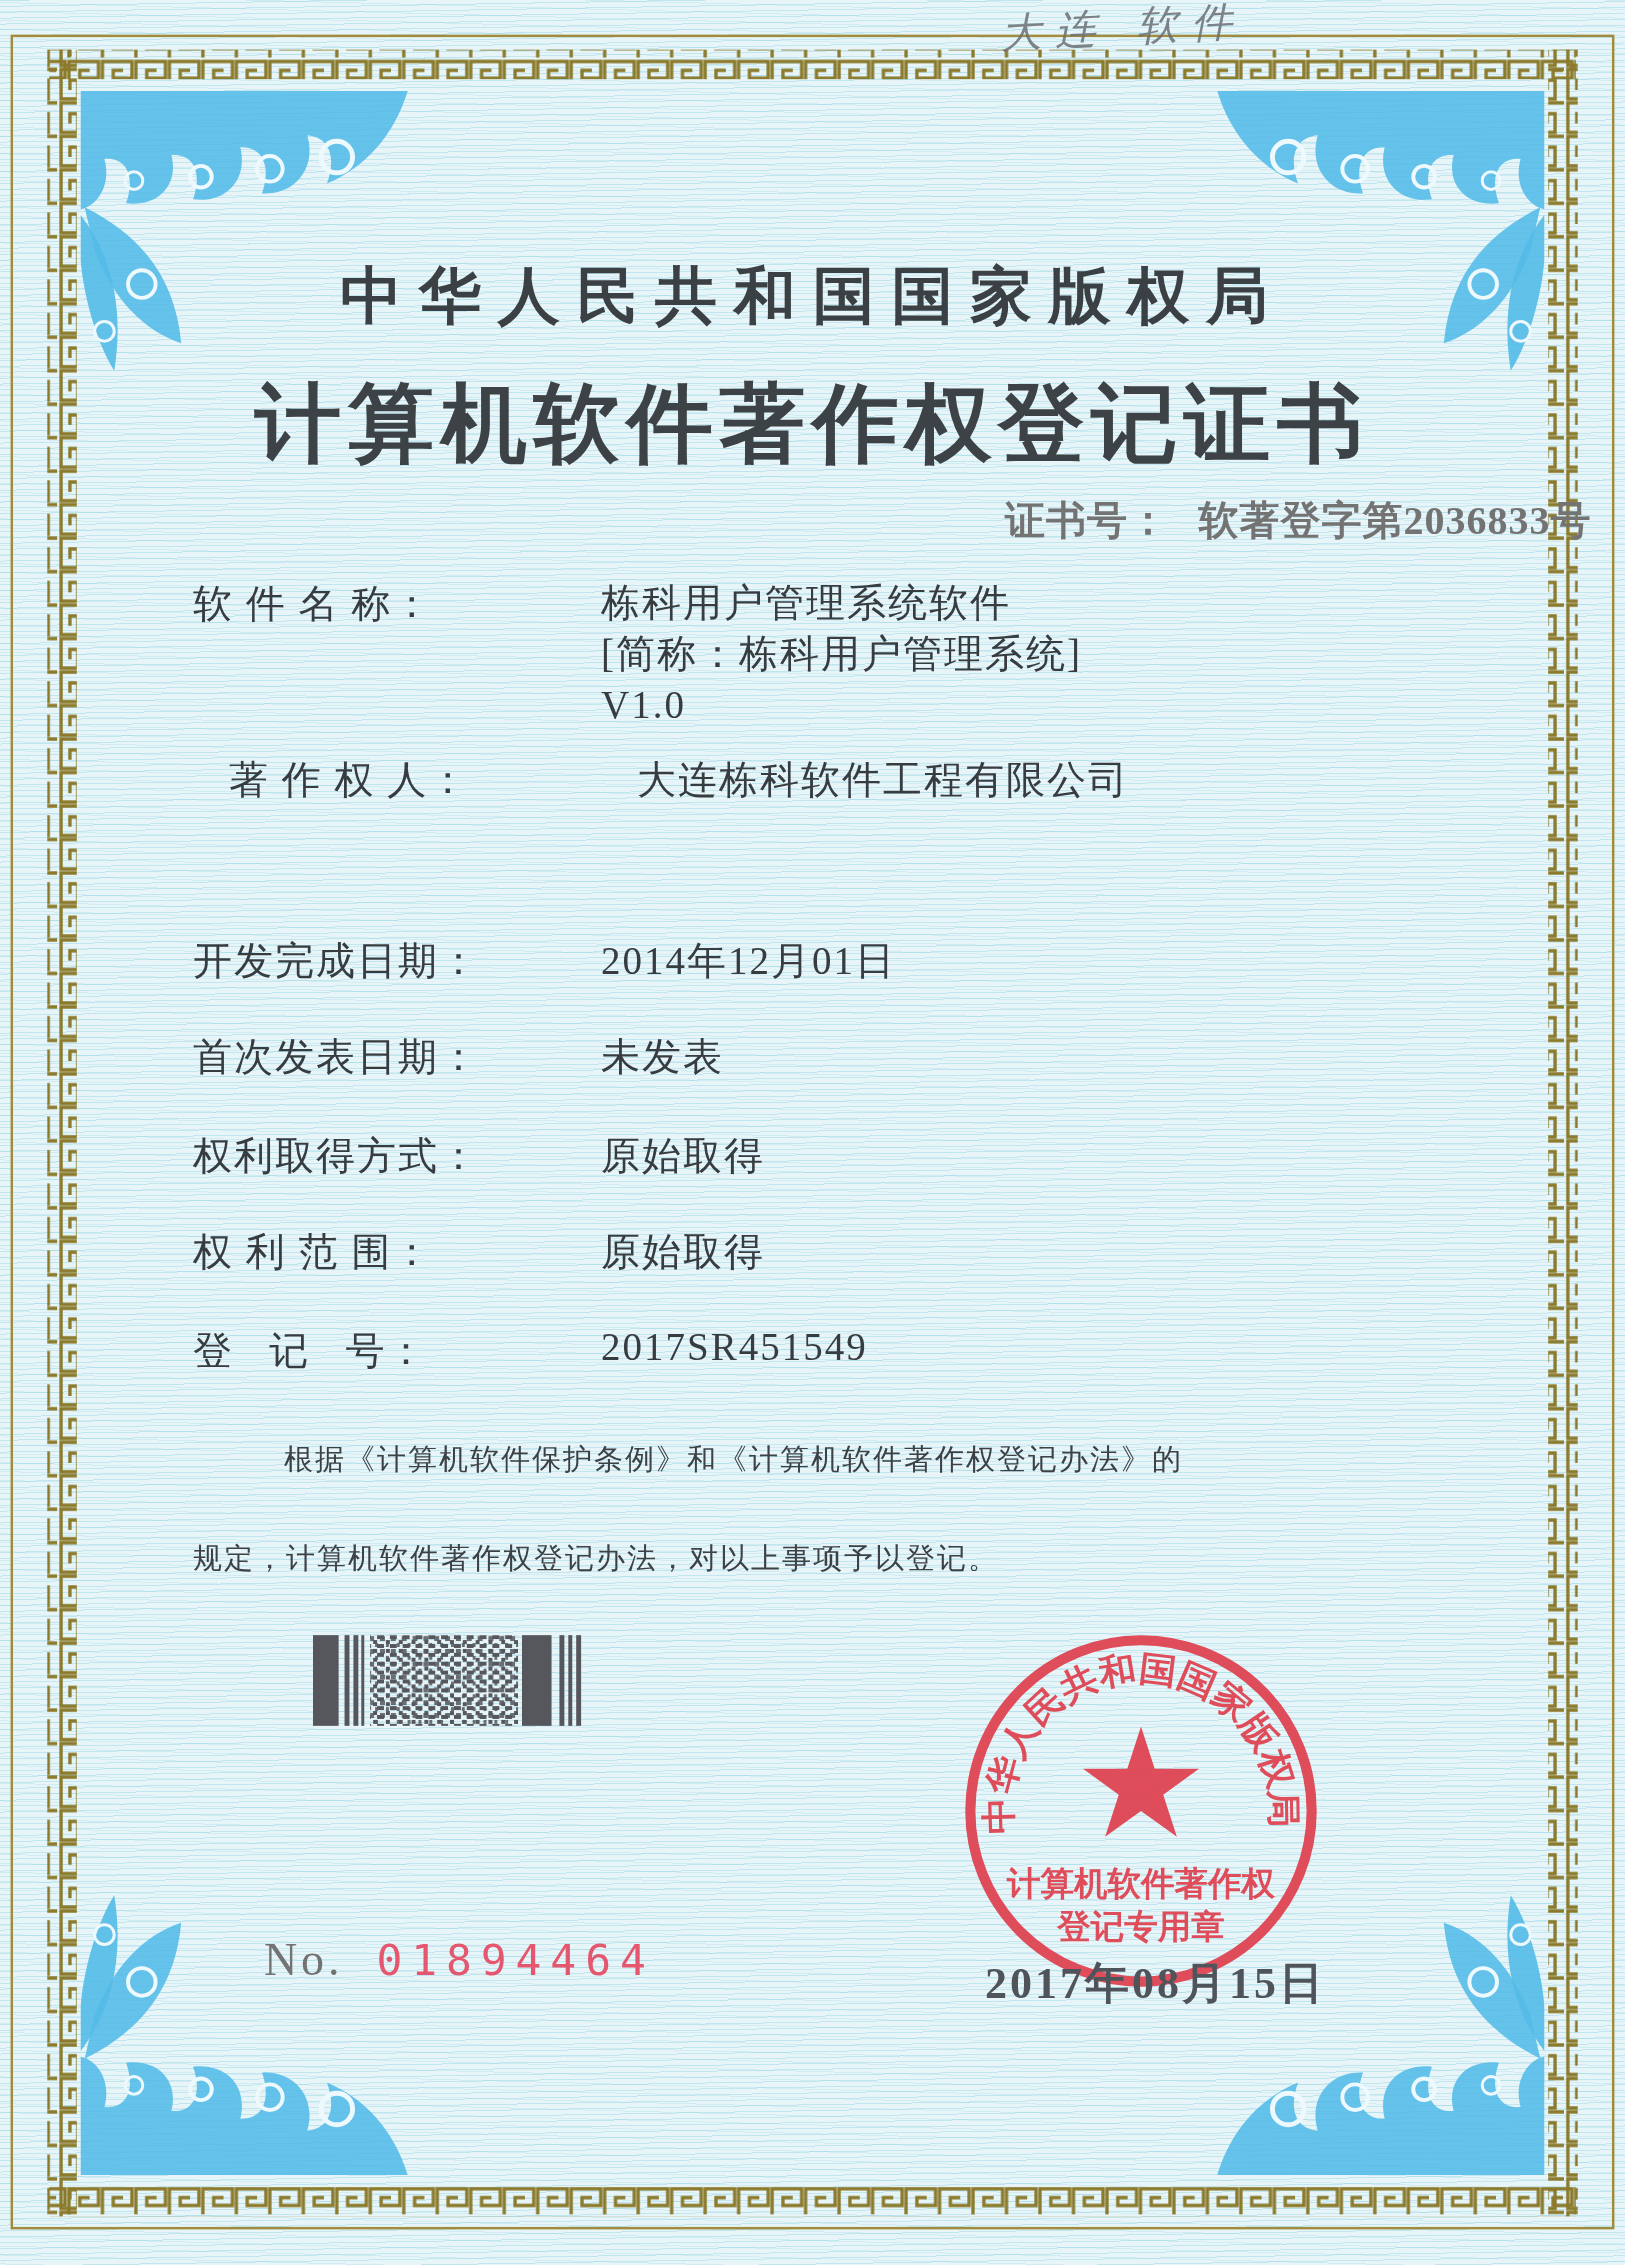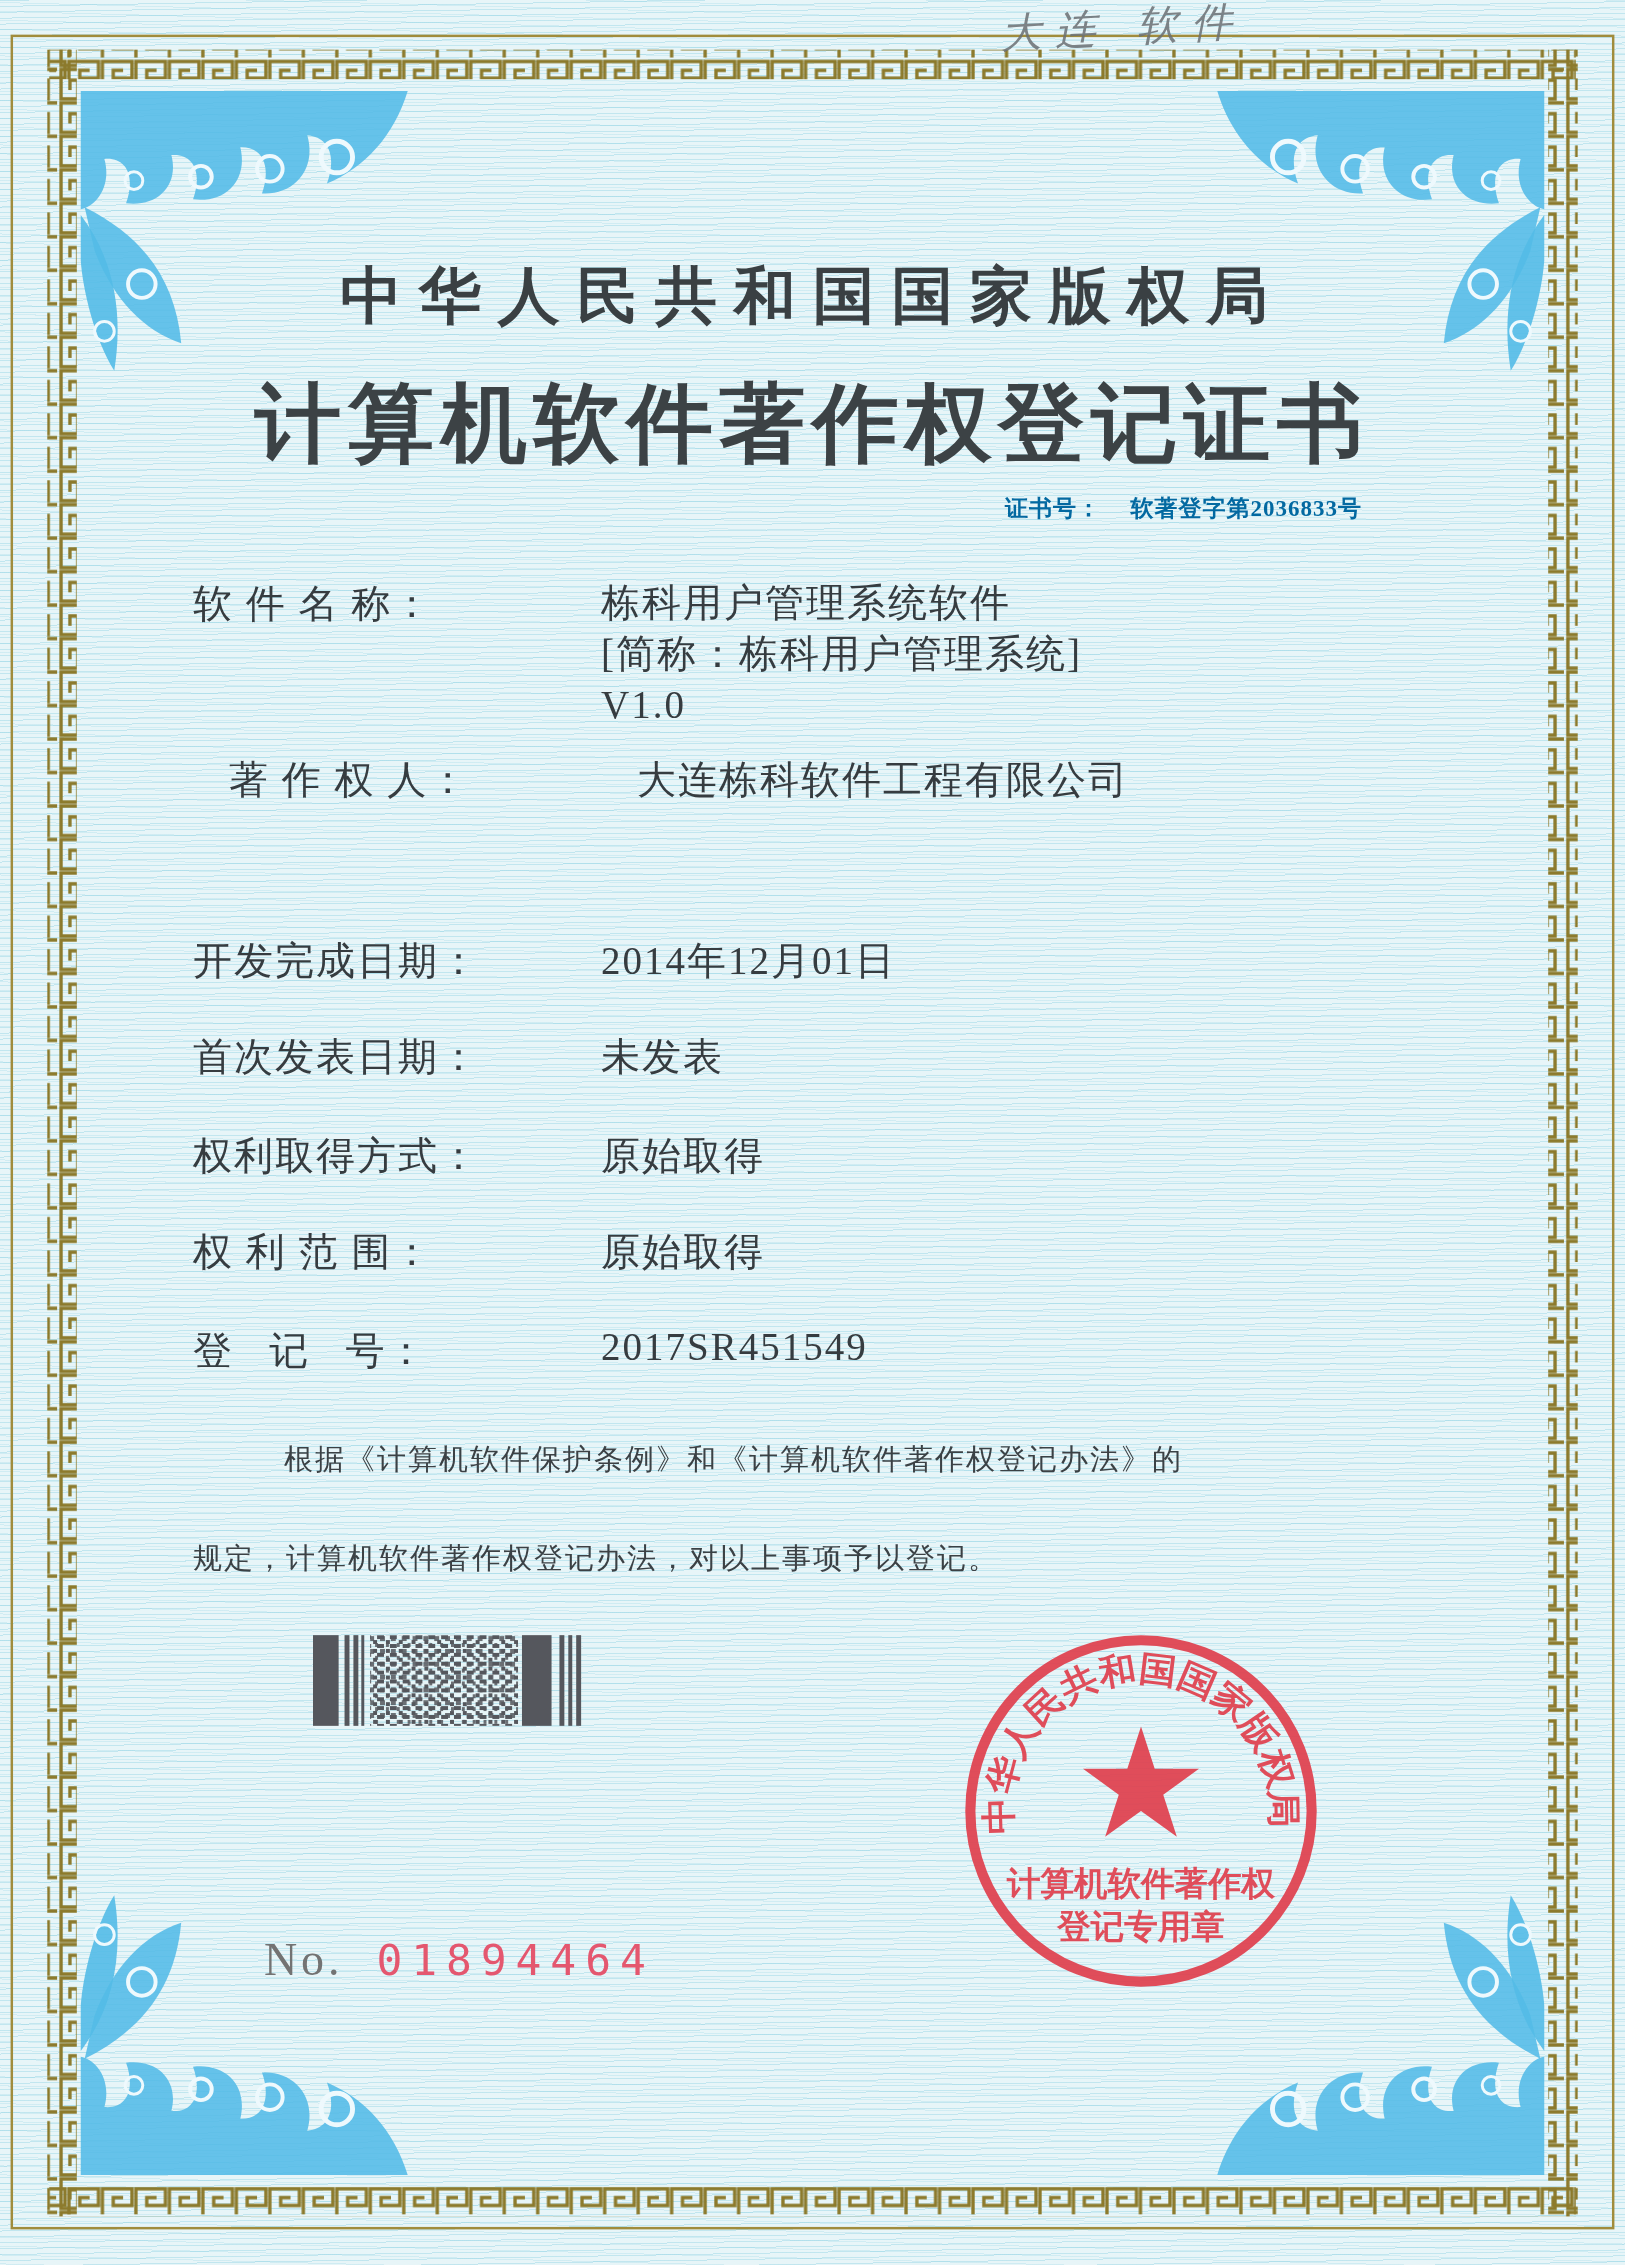--- a/index.html
+++ b/index.html
@@ -24,21 +24,21 @@
   }
   .authority{
     position:absolute;left:0;right:0;top:254px;text-align:center;
     font-size:62px;font-weight:bold;letter-spacing:16.7px;color:#3a4043;white-space:nowrap;
   }
   .cert-title{
     position:absolute;left:0;right:0;top:366px;text-align:center;
     font-size:86px;font-weight:bold;letter-spacing:6.9px;color:#3c4245;white-space:nowrap;
   }
   .cert-no-line{
-    position:absolute;left:1005px;top:493px;font-size:23px;color:#0369a1;
+    position:absolute;left:1005px;top:493px;font-size:40px;color:#737373;
     font-weight:bold;white-space:nowrap;letter-spacing:1px;
   }
   .cert-no-line .lbl{margin-right:29.6px;}
   .field{position:absolute;left:193px;font-size:39px;white-space:nowrap;color:#363c40;}
   .field .flabel{display:inline-block;width:408px;white-space:pre;vertical-align:top;letter-spacing:2px;}
   .field .fvalue{display:inline-block;vertical-align:top;letter-spacing:2px;}
   .field .fvalue .vline{line-height:51px;}
   .f1{top:577px;} .f2{top:753px;margin-left:36px;} .f3{top:934px;} .f4{top:1030px;}
   .f5{top:1129px;} .f6{top:1225px;} .f7{top:1324px;}
   .para{position:absolute;left:193px;width:1266px;font-size:29px;color:#3b4145;letter-spacing:2px;}
@@ -169,20 +169,21 @@
       </defs>
       <circle cx="190" cy="185" r="168" fill="none" stroke="#e0414f" stroke-width="10"></circle>
       <polygon points="190,102 203.5,143.4 247.1,143.5 211.9,169.1 225.3,210.5 190,185 154.7,210.5 168.1,169.1 132.9,143.5 176.5,143.4" fill="#e0414f"></polygon>
       <text font-size="35" font-weight="bold" fill="#e0414f" font-family="Liberation Serif, DejaVu Serif, serif">
         <textPath href="#sealArc" startOffset="0" textLength="440" lengthAdjust="spacingAndGlyphs">中华人民共和国国家版权局</textPath>
       </text>
       <text x="190" y="268" text-anchor="middle" font-size="33" font-weight="bold" fill="#e0414f" font-family="Liberation Serif, DejaVu Serif, serif">计算机软件著作权</text>
       <text x="190" y="310" text-anchor="middle" font-size="33" font-weight="bold" fill="#e0414f" font-family="Liberation Serif, DejaVu Serif, serif">登记专用章</text>
     </svg>
 
+    <div class="stamp-date">2017年08月15日</div>
 
     <div class="no-line">
       <span class="no-label">No.</span><span class="serial">01894464</span>
     </div>
 
   </div>
 </div>
 
 
 </body></html>

